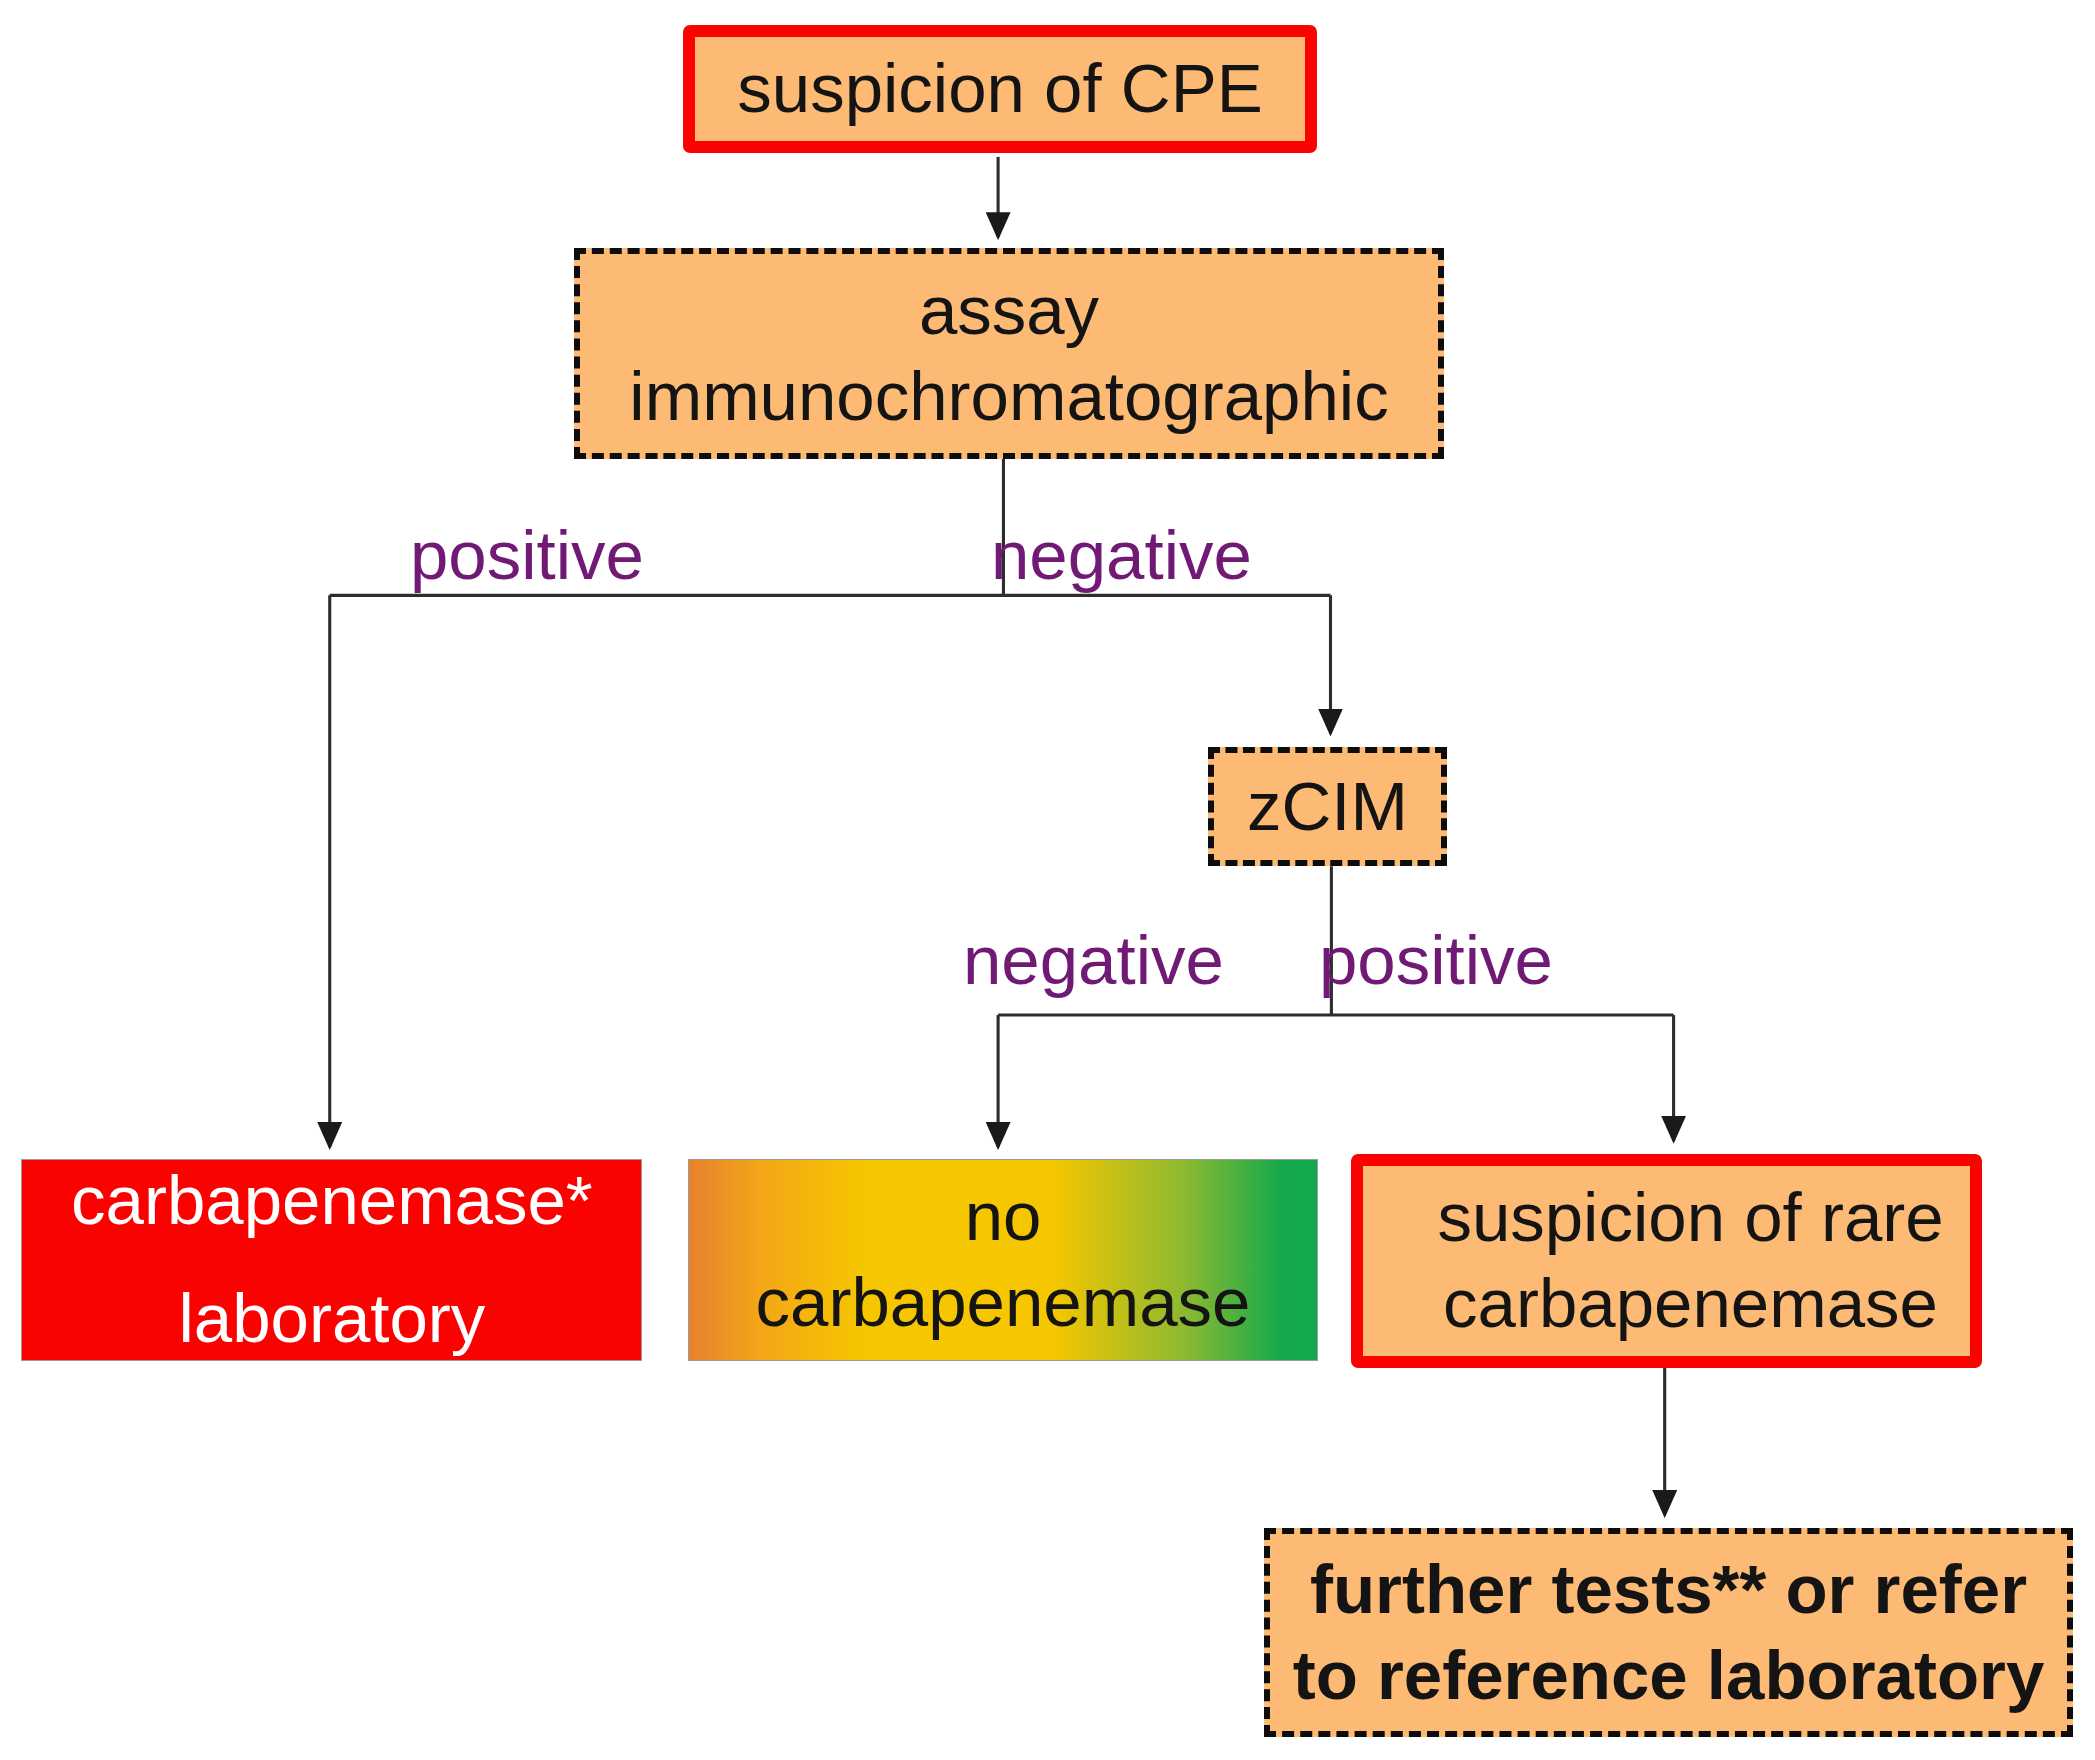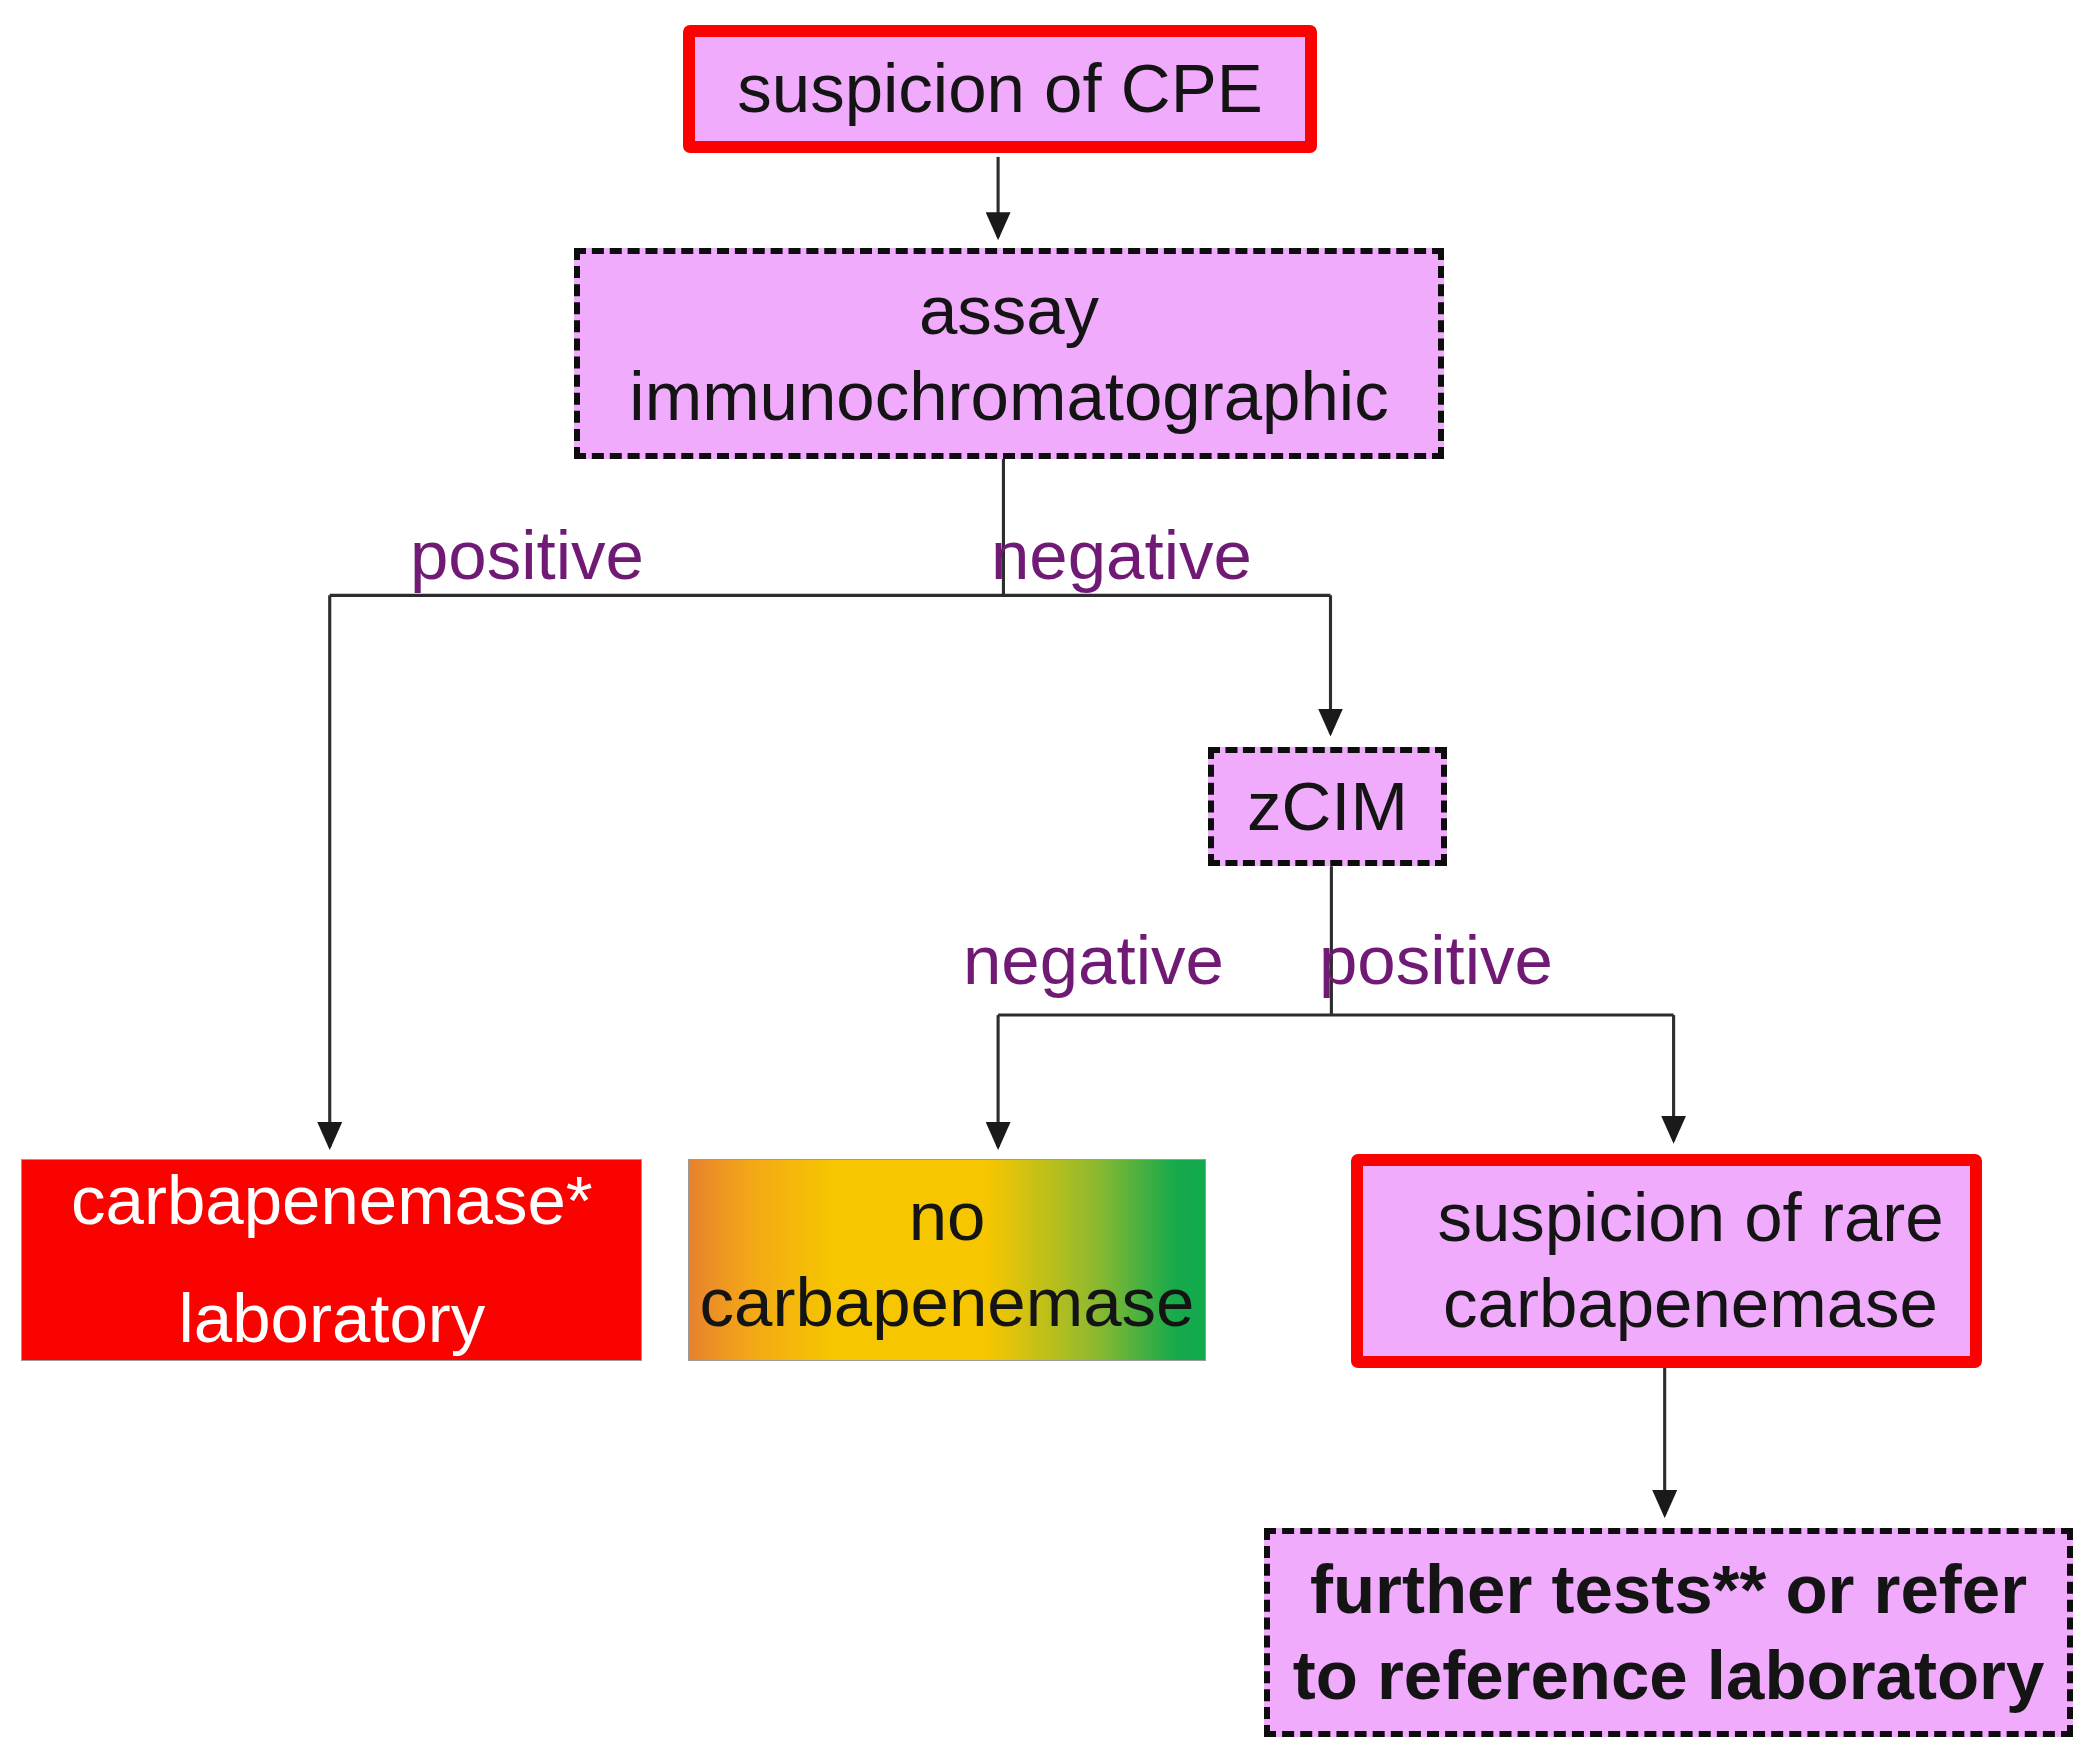--- a/index.html
+++ b/index.html
@@ -25,21 +25,21 @@
   .node {
     position: absolute;
     box-sizing: border-box;
     display: flex;
     flex-direction: column;
     align-items: center;
     justify-content: center;
     text-align: center;
     font-size: 69px;
     line-height: 1.24;
-    background: #f0abfc;
+    background: #fdba74;
     color: #141414;
   }
   .node span { display: block; white-space: nowrap; }
   .red-outline {
     border: 12.5px solid #fa0200;
     border-radius: 7.1px;
   }
   .dashed {
     border: 6.2px dashed #0d0d0d;
   }
@@ -63,21 +63,21 @@
     text-align: left;
     font-size: 69px;
     white-space: nowrap;
     color: #701a75;
   }
   
   .n-cpe       { left: 683px;  top: 25px;   width: 634px; height: 128px; }
   .n-assay     { left: 574px;  top: 248px;  width: 870px; height: 211px; }
   .n-zcim      { left: 1208px; top: 747px;  width: 239px; height: 119px; }
   .n-confirmed { left: 21.4px;   top: 1159px; width: 621px; height: 202px; gap: 32px; }
-  .n-nocarb    { left: 688px;  top: 1159px; width: 518px; height: 202px; }
+  .n-nocarb    { left: 688px;  top: 1159px; width: 630px; height: 202px; }
   .n-rare      { left: 1351px; top: 1154px; width: 631px; height: 214px; padding-left: 48px; }
   .n-further   { left: 1264px; top: 1528px; width: 809px; height: 209px; font-weight: bold; }
   
   .l-pos1 { left: 410px;  top: 511px; }
   .l-neg1 { left: 991px; top: 511px; }
   .l-neg2 { left: 963px; top: 916px; }
   .l-pos2 { left: 1319px; top: 916px; }
 </style>
 </head>
 <body>

